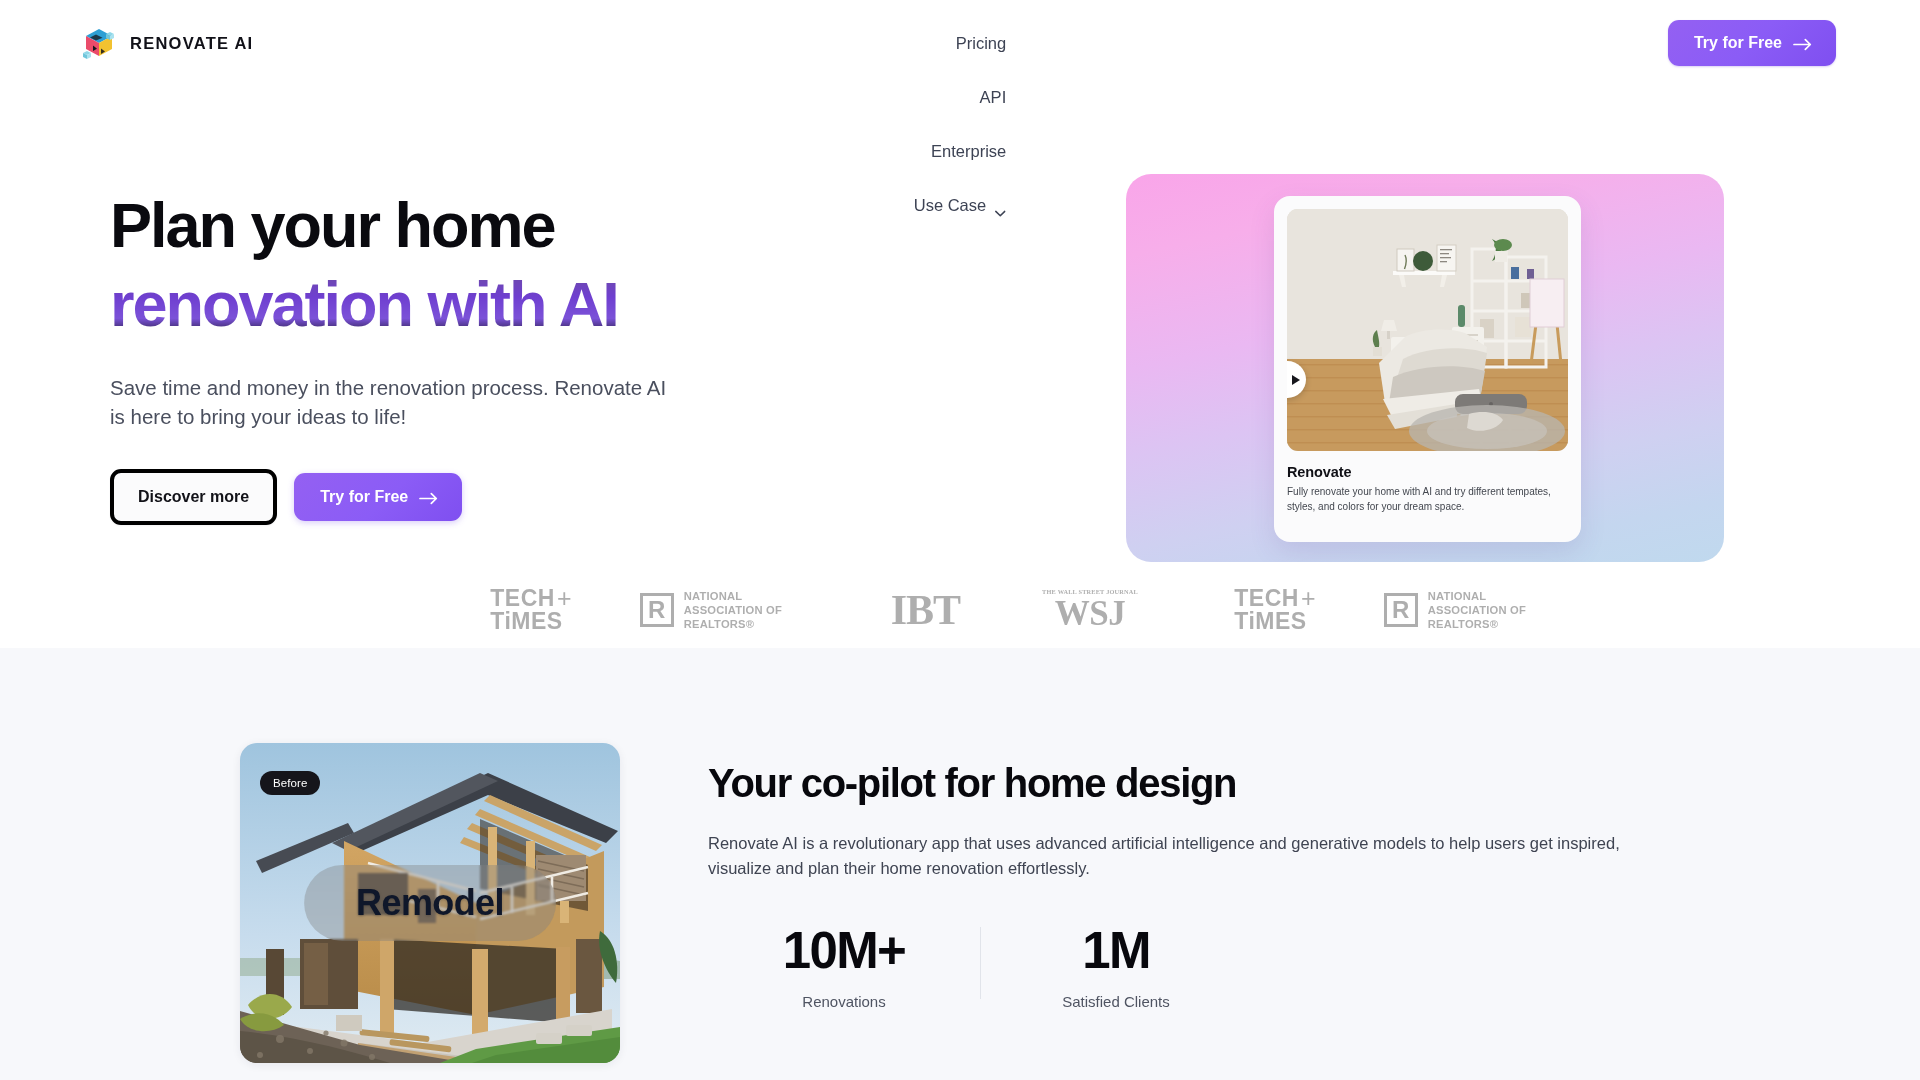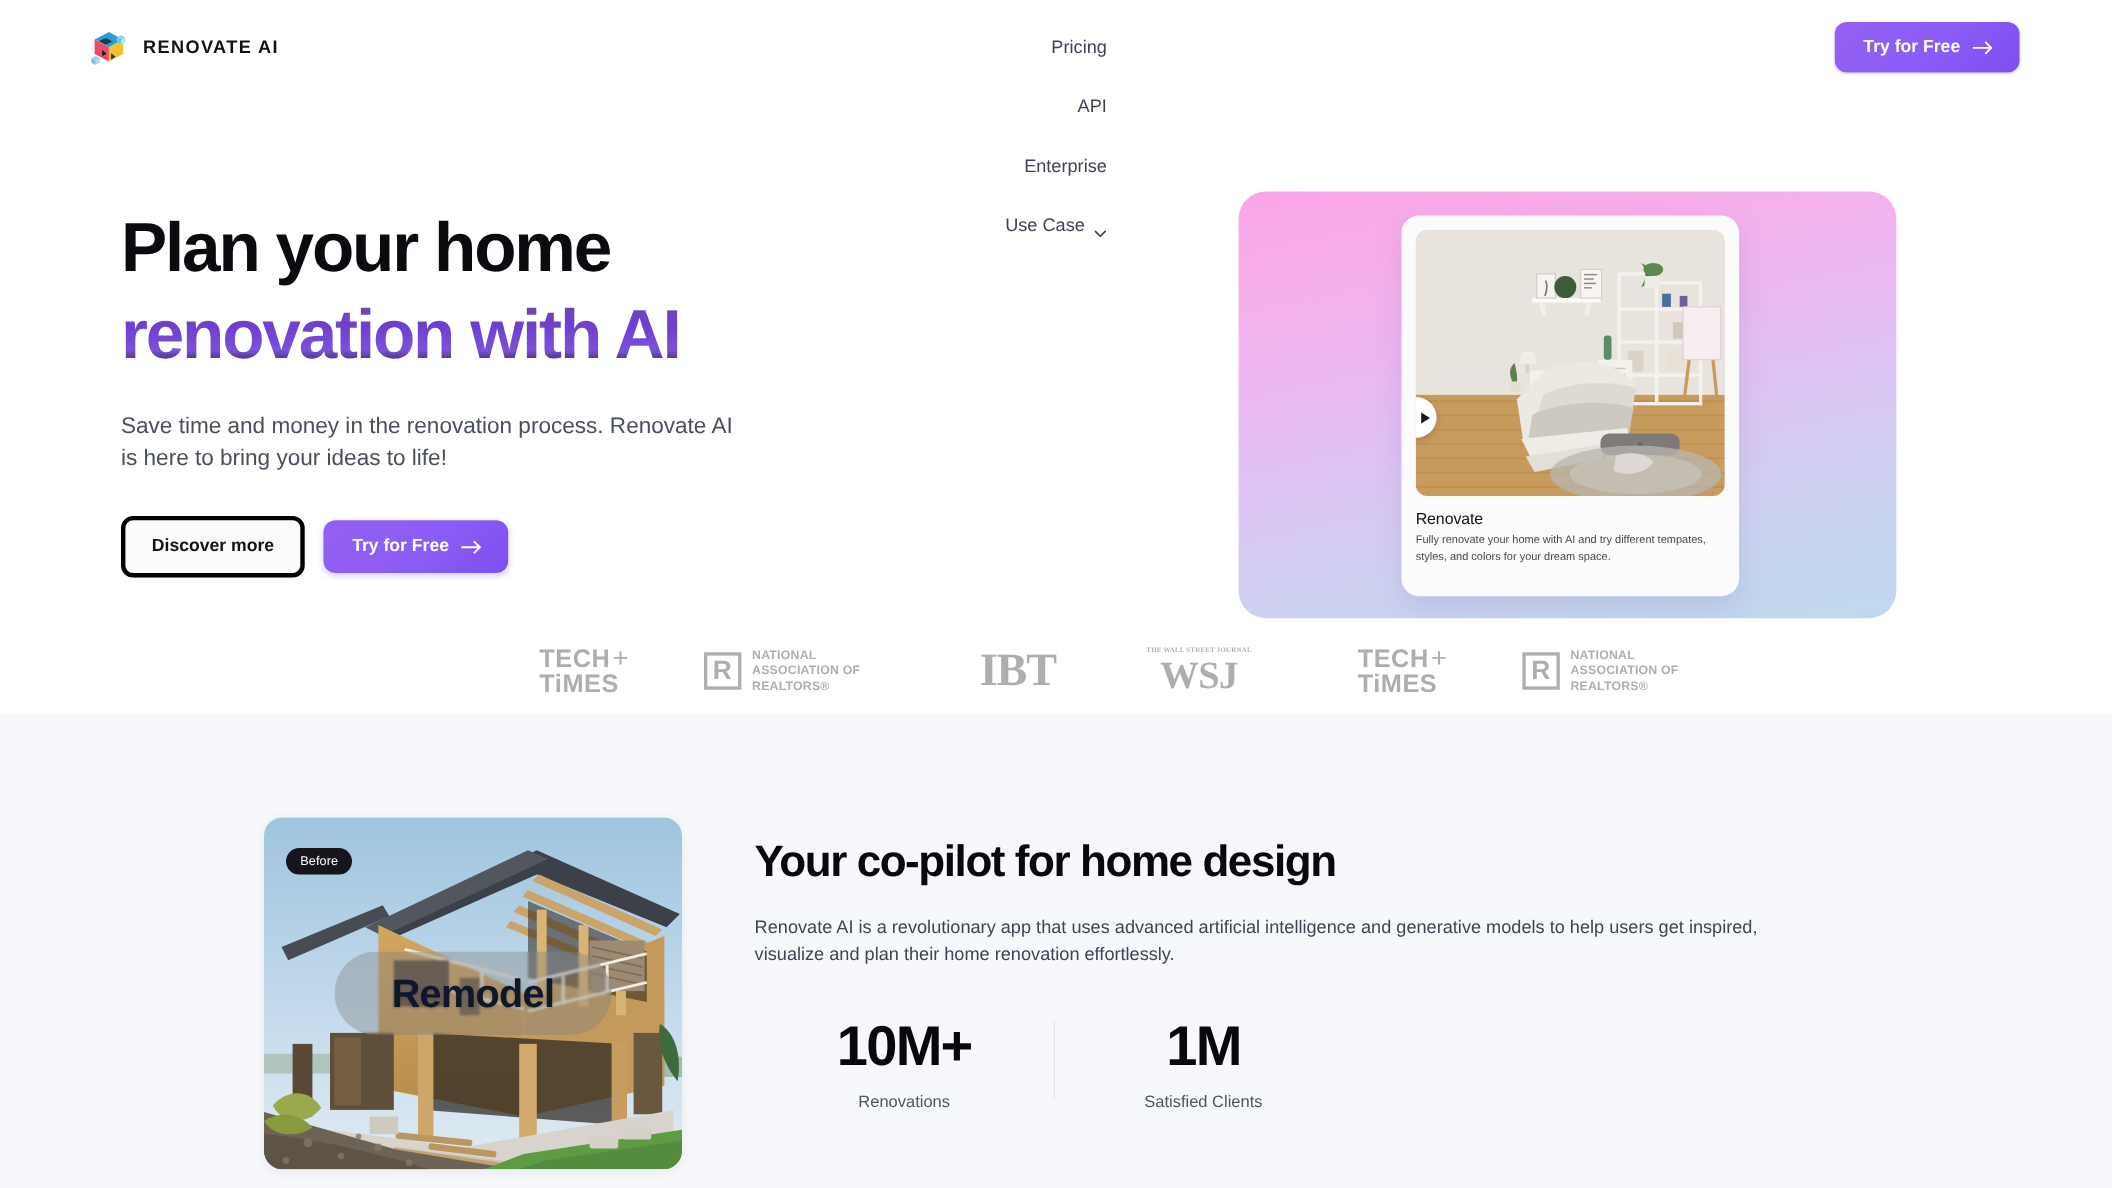--- a/index.html
+++ b/index.html
@@ -109,21 +109,21 @@
     width:37px; height:37px; border-radius:50%;
     background:#fff; box-shadow:0 2px 6px rgba(0,0,0,.18);
     display:flex; align-items:center; justify-content:center;
     padding-left:16px; cursor:pointer; z-index:5;
   }
   .play-tri {
     width:0;height:0;border-left:8px solid #17171d;
     border-top:5.5px solid transparent;border-bottom:5.5px solid transparent;
   }
   .hero-card-title {
-    margin-top:13px; font-size:14.5px; font-weight:400; color:#101016;
+    margin-top:13px; font-size:14.5px; font-weight:700; color:#101016;
     letter-spacing:-.1px;
   }
   .hero-card-desc {
     margin-top:5px; font-size:10px; line-height:1.45; color:#43474f;
   }
 
   
   .seen { background:#fff; padding-top:6px; text-align:center; }
   .seen-label { font-size:16px; color:#4e5362; }
   .logos {
@@ -150,21 +150,21 @@
   .ibt { font-family:"Liberation Serif", serif; font-size:42px; font-weight:700; color:#7d7d7d; letter-spacing:-1px; }
   .wsj { text-align:center; line-height:1; }
   .wsj .top { font-family:"Liberation Serif", serif; font-size:6.3px; font-weight:700; letter-spacing:.2px; color:#7d7d7d; }
   .wsj .big { font-family:"Liberation Serif", serif; font-size:35px; font-weight:700; color:#7d7d7d; letter-spacing:-.5px; margin-top:1px; }
 
   
   .section2 {
     position:absolute; left:0; top:648px; width:1920px; height:432px;
     background:#f7f8fb;
   }
-  .s2-inner { display:flex; padding:95px 0 0 240px; gap:66px; }
+  .s2-inner { display:flex; padding:95px 0 0 240px; gap:88px; }
   .house-card {
     width:380px; height:320px; border-radius:17px; overflow:hidden;
     position:relative; flex:none; box-shadow:0 2px 10px rgba(30,30,60,.07);
   }
   .house { position:absolute; inset:0; }
   .badge-before {
     position:absolute; left:20px; top:28px;
     background:#15151b; color:#fff; font-size:11.5px; font-weight:500;
     padding:6px 13px; border-radius:12px; letter-spacing:.1px; z-index:4;
   }

